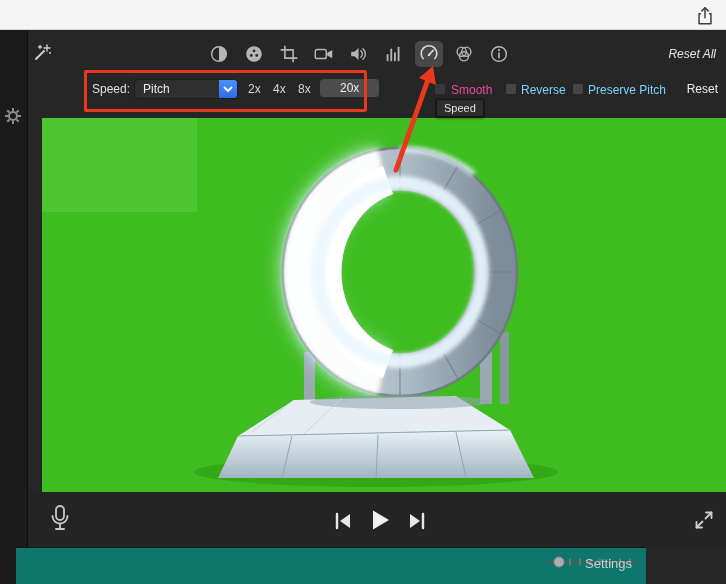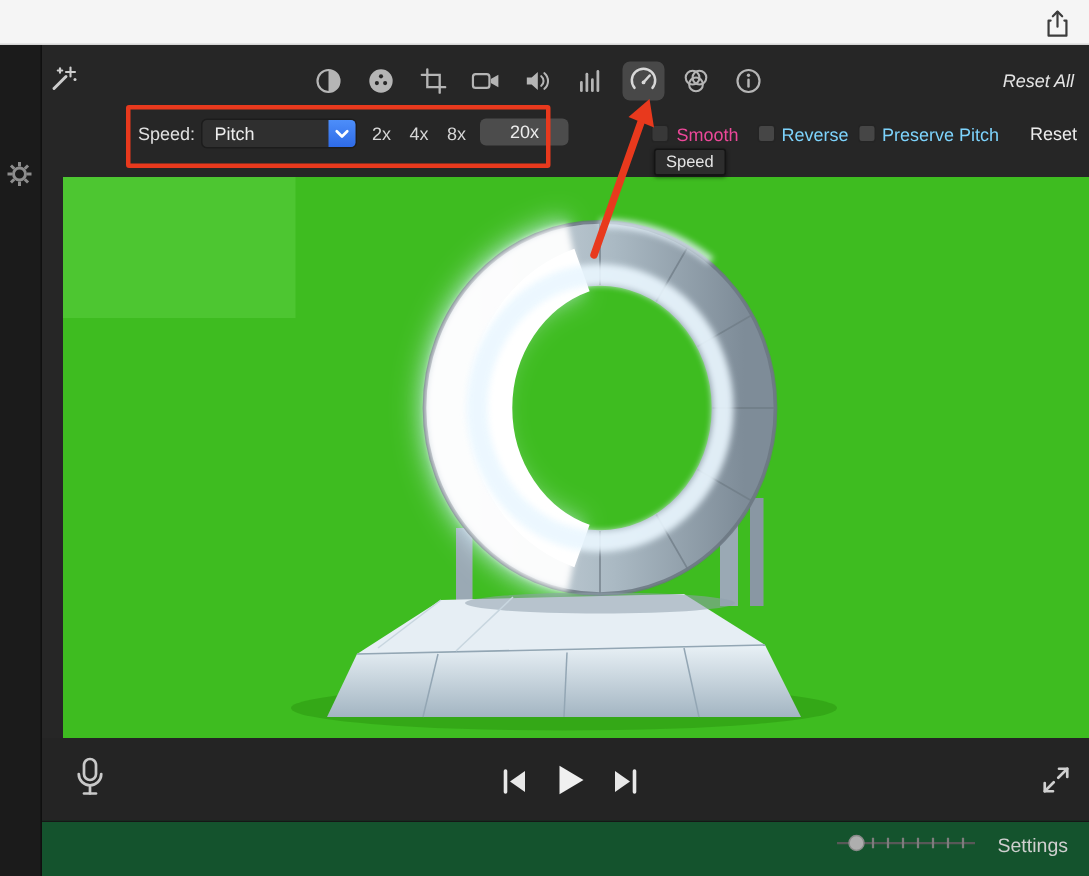--- a/index.html
+++ b/index.html
@@ -49,21 +49,21 @@
     border-radius:2px;z-index:40;margin-left:18px;}
 
   
   .viewer{position:absolute;left:42px;top:118px;width:684px;height:374px;z-index:1;}
 
   
   .transport{position:absolute;left:28px;top:492px;width:698px;height:55px;background:#242424;}
   .t-btn{position:absolute;cursor:pointer;}
 
   
-  .footer{position:absolute;left:28px;top:547px;width:698px;height:37px;background:#14532d;
+  .footer{position:absolute;left:16px;top:547px;width:630px;height:37px;background:#0f766e;
     border-top:1px solid #161616;box-sizing:border-box;}
   .slider{position:absolute;left:528px;top:6px;cursor:pointer;}
   .settings{position:absolute;right:14px;top:8px;font-size:13px;color:#cfcfcf;cursor:pointer;}
 
   
   .annot-rect{position:absolute;left:84px;top:70px;width:277px;height:36px;
     border:3px solid #e8391d;border-radius:2px;z-index:45;pointer-events:none;}
   .annot-svg{position:absolute;left:0;top:0;z-index:50;pointer-events:none;}
 </style>
 </head>

